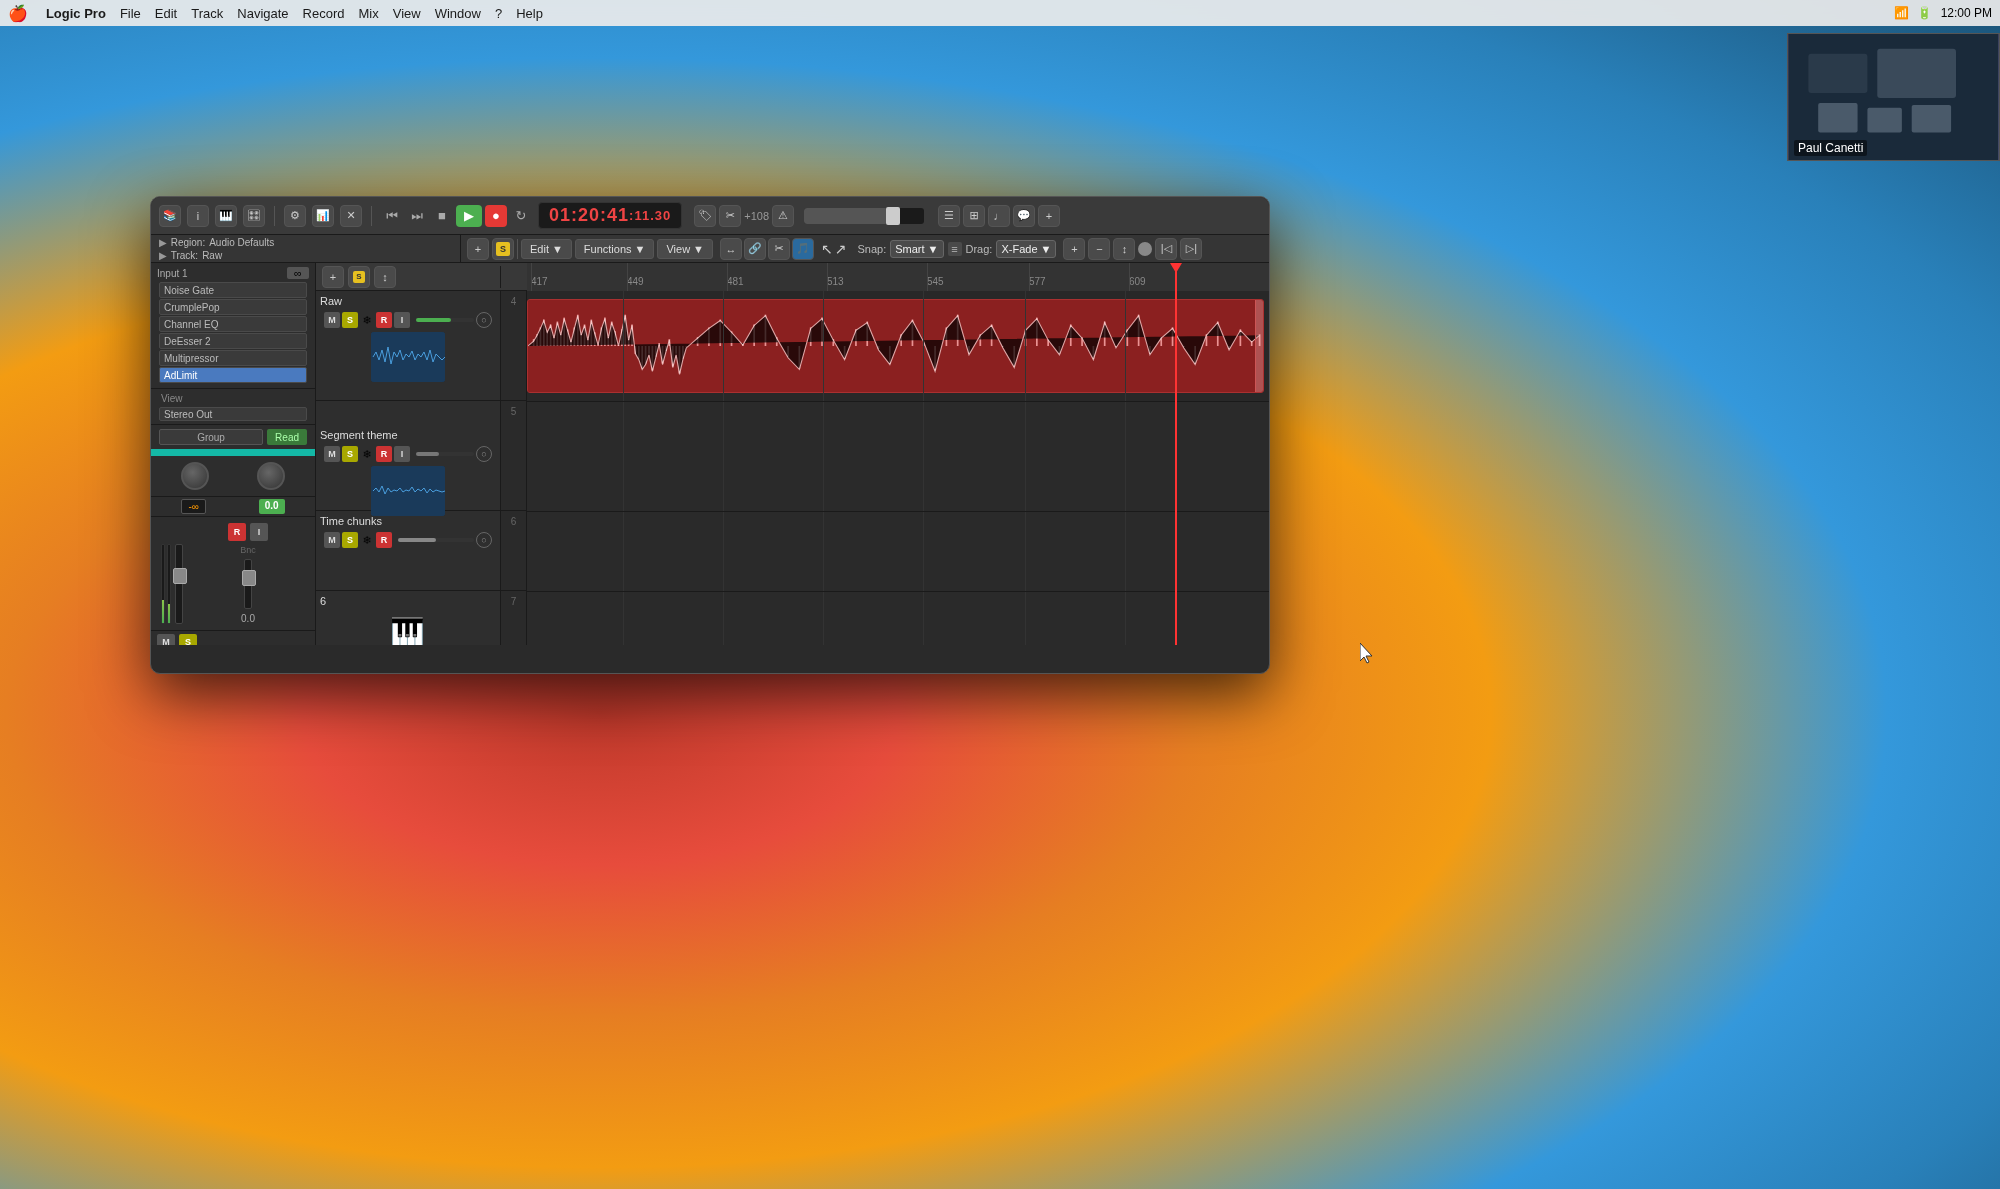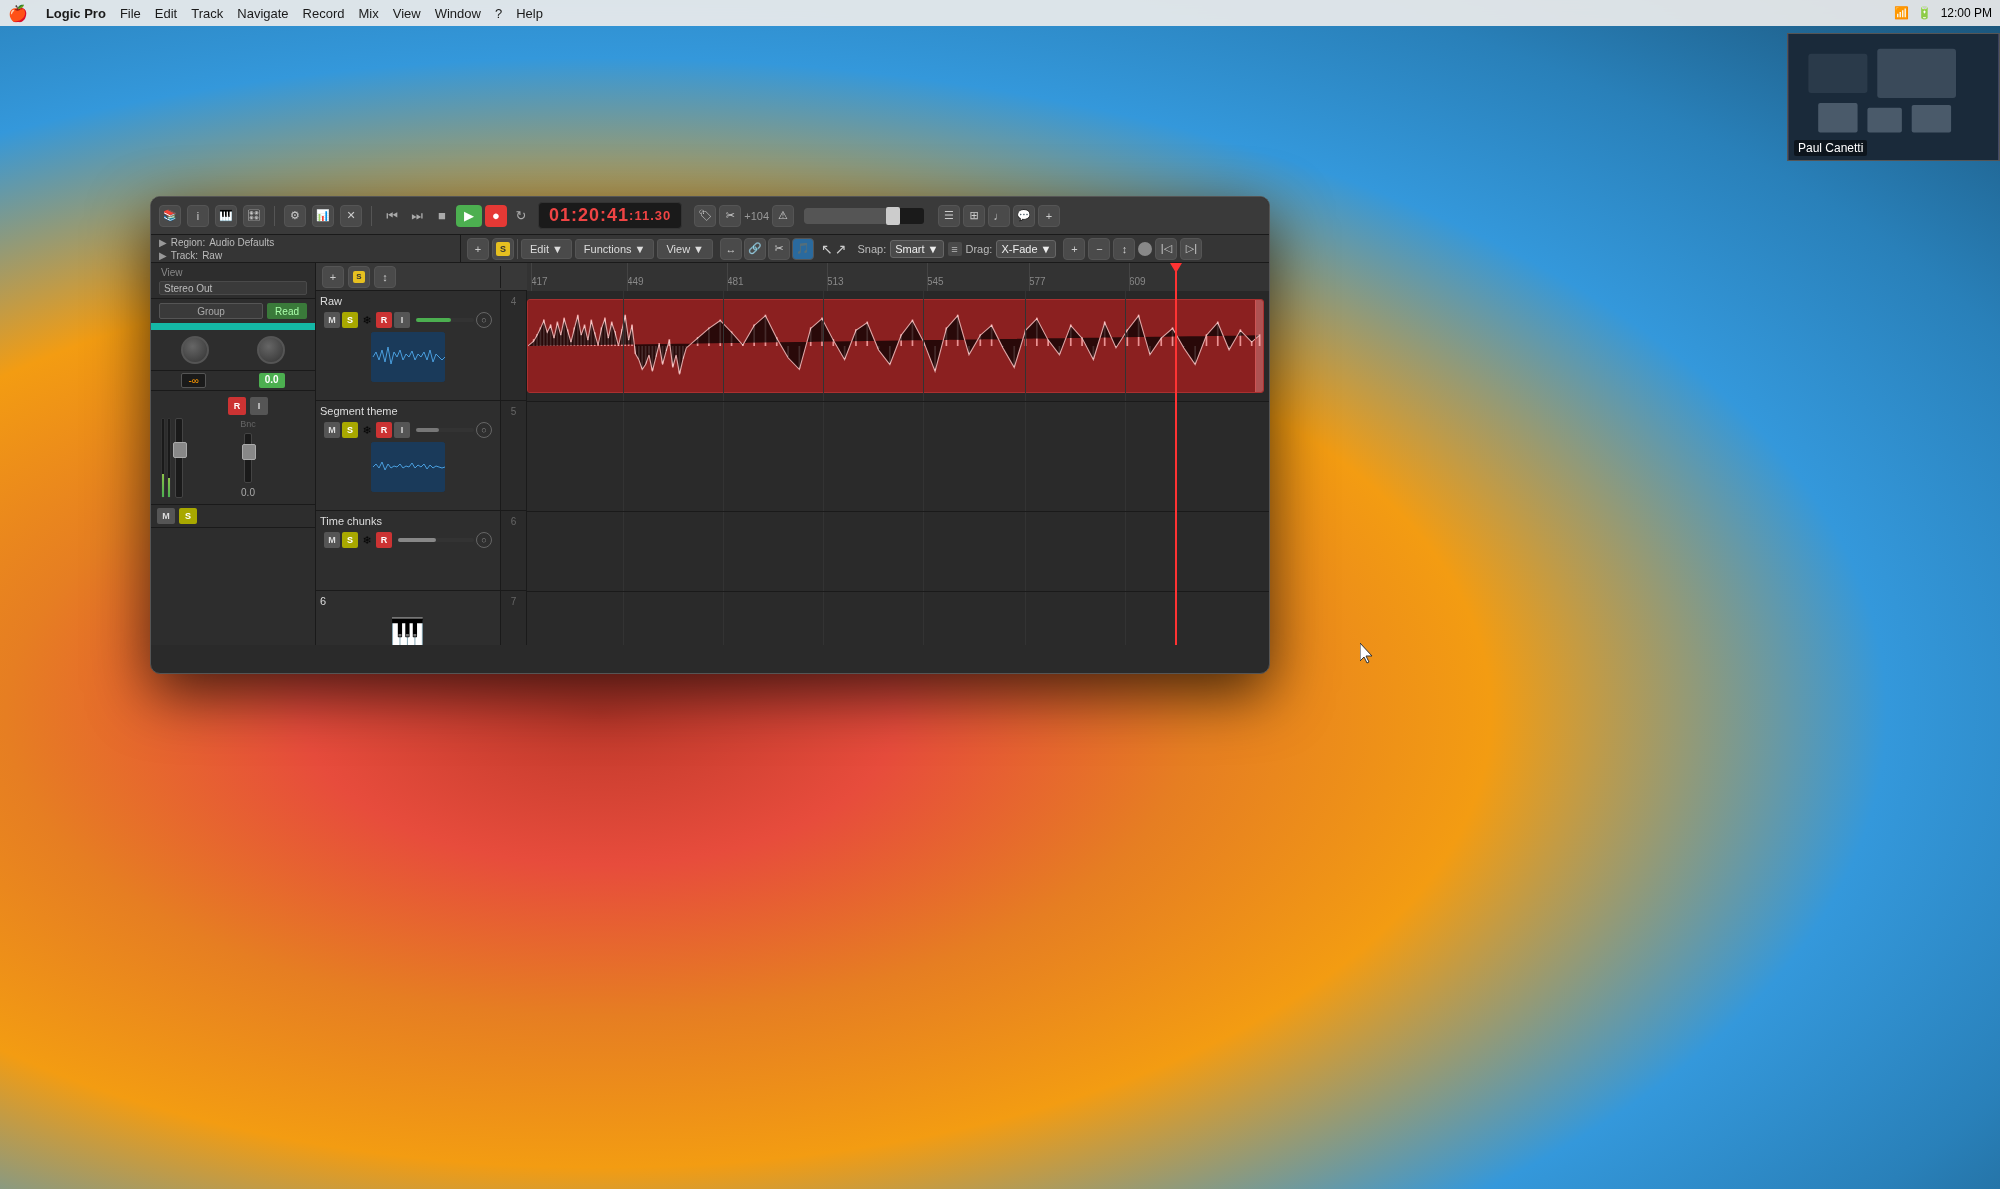--- a/index.html
+++ b/index.html
@@ -385,21 +385,21 @@
     </div>
 
     <div class="time-display">
       <span>01:20:41</span>
       <span class="time-small">:<span>11.30</span></span>
     </div>
 
     <div style="margin-left:6px; display:flex; align-items:center; gap:3px;">
       <div class="toolbar-btn">🏷</div>
       <div class="toolbar-btn">✂</div>
-      <span style="color:#999; font-size:11px;">+104</span>
+      <span style="color:#999; font-size:11px;">+108</span>
       <div class="toolbar-btn">⚠</div>
     </div>
 
     <div style="margin-left:4px; display:flex; align-items:center; width:120px; background:#1a1a1a; height:16px; border-radius:3px; position:relative;">
       <div style="position:absolute; left:0; width:70%; height:100%; background:#555; border-radius:3px;"></div>
       <div style="position:absolute; left:68%; width:14px; height:18px; background:#ccc; border-radius:2px; top:-1px; cursor:pointer;"></div>
     </div>
 
     <div class="toolbar-right-icons">
       <div class="toolbar-btn">☰</div>
@@ -477,20 +477,33 @@
         <div class="toolbar-btn">|◁</div>
         <div class="toolbar-btn">▷|</div>
       </div>
     </div>
   </div>
 
   <div style="display:flex; height:calc(100% - 28px - 38px - 28px); overflow:hidden;">
 
     <div style="width:165px; background:#2d2d2d; border-right:1px solid #1a1a1a; display:flex; flex-direction:column; overflow-y:auto; flex-shrink:0;">
 
+      <div style="padding:4px 6px; border-bottom:1px solid #1a1a1a;">
+        <div style="display:flex; align-items:center; gap:4px; margin-bottom:3px;">
+          <span style="font-size:10px; color:#aaa;">Input 1</span>
+          <div style="margin-left:auto; width:22px; height:12px; background:#555; border-radius:2px; display:flex; align-items:center; justify-content:center;">∞</div>
+        </div>
+
+        <div class="plugin-slot">Noise Gate</div>
+        <div class="plugin-slot">CrumplePop</div>
+        <div class="plugin-slot">Channel EQ</div>
+        <div class="plugin-slot">DeEsser 2</div>
+        <div class="plugin-slot">Multipressor</div>
+        <div class="plugin-slot adlimit">AdLimit</div>
+      </div>
 
       <div style="padding:2px 4px; border-bottom:1px solid #1a1a1a;">
         <div class="label-sm">View</div>
         <div class="send-slot">Stereo Out</div>
       </div>
 
       <div style="padding:2px 4px; border-bottom:7px solid #14b8a6;">
         <div class="group-read-row">
           <div class="group-btn">Group</div>
           <div class="read-btn">Read</div>
@@ -616,21 +629,21 @@
               <svg width="74" height="50" viewBox="0 0 74 50">
                 <rect width="74" height="50" fill="#1a3a5a"></rect>
                 <g stroke="#4a9edd" stroke-width="1" fill="none">
                   <polyline points="2,25 5,20 8,28 11,18 14,30 17,15 20,32 23,20 26,25 29,18 32,28 35,22 38,25 41,19 44,28 47,22 50,25 53,20 56,28 59,18 62,30 65,22 68,25 71,28 74,25"></polyline>
                 </g>
               </svg>
             </div>
           </div>
 
           <div style="height:110px; border-bottom:1px solid #1a1a1a; padding:4px;">
-            <div style="display:flex; align-items:flex-end; justify-content:space-between; margin-bottom:3px;">
+            <div style="display:flex; align-items:flex-end; justify-content:space-between; margin-bottom:3px;margin-top:24px;">
               <span class="track-name">Segment theme</span>
             </div>
             <div class="track-controls">
               <div class="msri-btn m-btn">M</div>
               <div class="msri-btn s-btn">S</div>
               <div style="width:14px; height:14px; display:flex; align-items:center; justify-content:center;">❄</div>
               <div class="msri-btn r-btn">R</div>
               <div class="msri-btn i-btn">I</div>
               <div style="flex:1; height:4px; background:#333; border-radius:2px; position:relative; margin-left:4px;">
                 <div style="width:40%; height:100%; background:#777; border-radius:2px;"></div>

